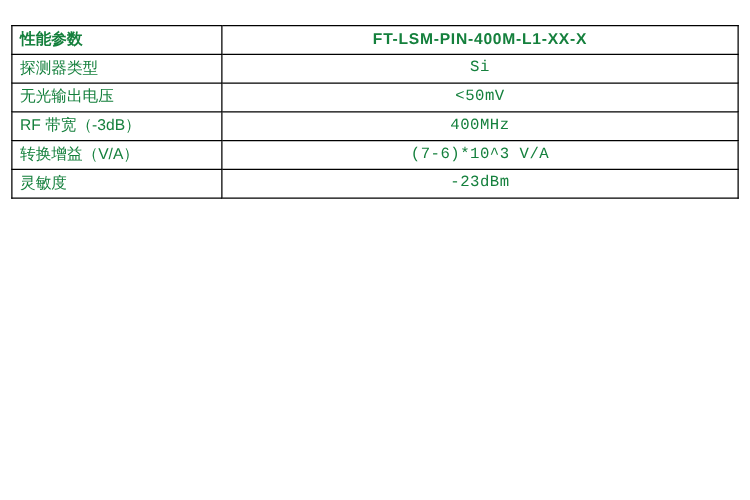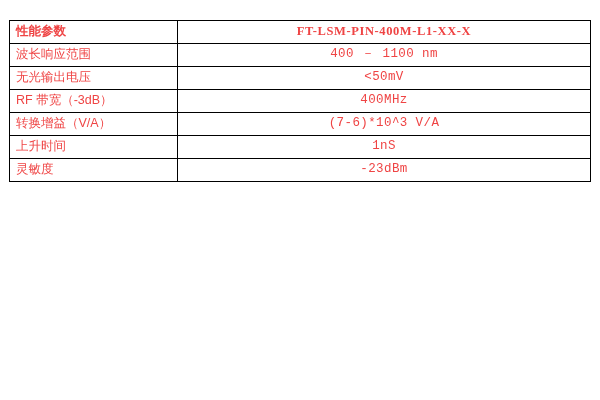--- a/index.html
+++ b/index.html
@@ -16,73 +16,69 @@
     left: 9px;
     top: 20px;
     width: 582px;
     table-layout: fixed;
   }
   #spec-table td {
     border: 1px solid #000000;
     height: 22px;
     padding: 0 6px;
     font-size: 12.5px;
-    color: #ef4444;
+    color: #15803d;
     line-height: 1.1;
     overflow: hidden;
     white-space: nowrap;
   }
   .col-param {
     width: 155px;
     text-align: left;
   }
   .col-value {
     text-align: center;
     font-family: "Liberation Mono", monospace;
     font-size: 12px;
     letter-spacing: 0.4px;
   }
   .header-row td {
     font-weight: bold;
     font-size: 13px;
   }
   .header-row .col-value {
-    font-family: Liberation Serif, serif;
+    font-family: Liberation Sans, sans-serif;
     font-weight: bold;
     font-size: 12.5px;
     letter-spacing: 0.6px;
   }
 </style>
 </head>
 <body>
 
 <table id="spec-table">
   <tbody>
     <tr class="header-row">
       <td class="col-param">性能参数</td>
       <td class="col-value">FT-LSM-PIN-400M-L1-XX-X</td>
     </tr>
     <tr>
-      <td class="col-param">波长响应范围</td>
-      <td class="col-value">400 － 1100 nm</td>
+      <td class="col-param">探测器类型</td>
+      <td class="col-value">Si</td>
     </tr>
     <tr>
       <td class="col-param">无光输出电压</td>
       <td class="col-value">&lt;50mV</td>
     </tr>
     <tr>
       <td class="col-param">RF 带宽（-3dB）</td>
       <td class="col-value">400MHz</td>
     </tr>
     <tr>
       <td class="col-param">转换增益（V/A）</td>
       <td class="col-value">(7-6)*10^3 V/A</td>
     </tr>
     <tr>
-      <td class="col-param">上升时间</td>
-      <td class="col-value">1nS</td>
-    </tr>
-    <tr>
       <td class="col-param">灵敏度</td>
       <td class="col-value">-23dBm</td>
     </tr>
   </tbody>
 </table>
 
 </body></html>

